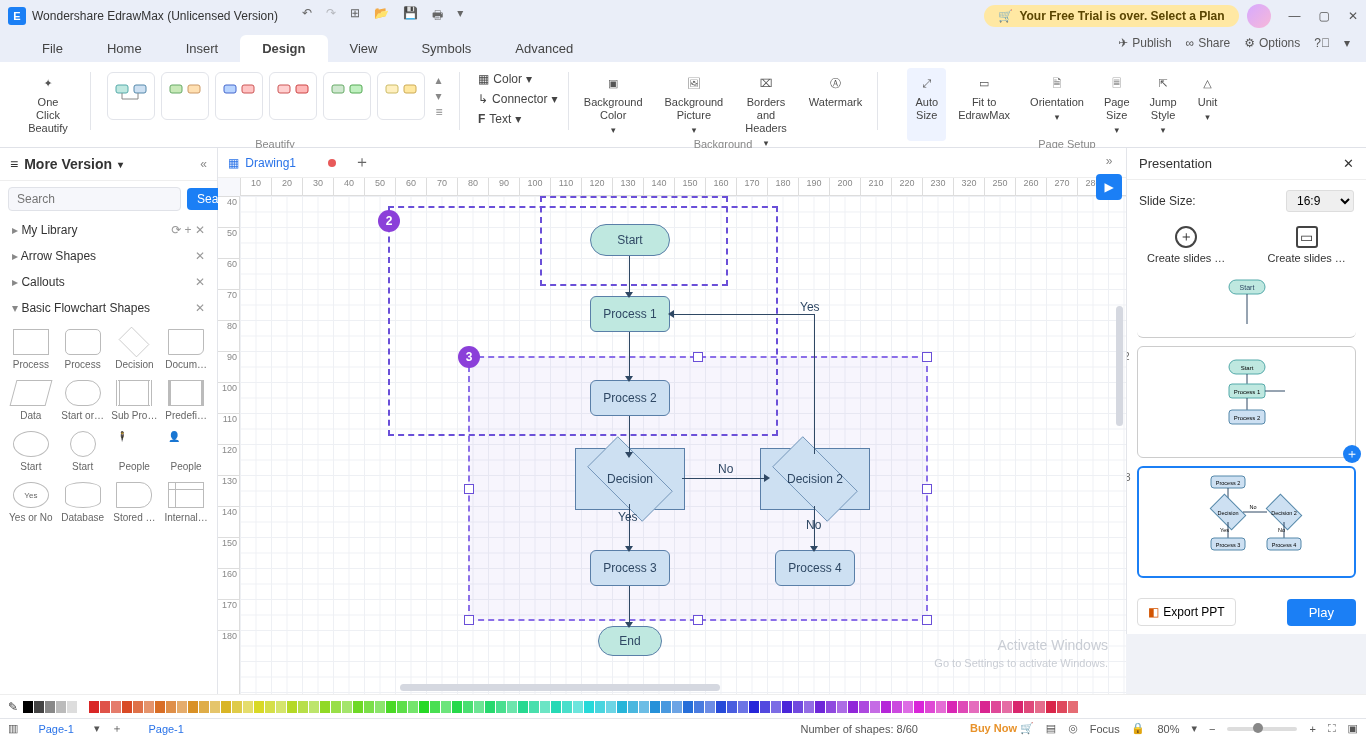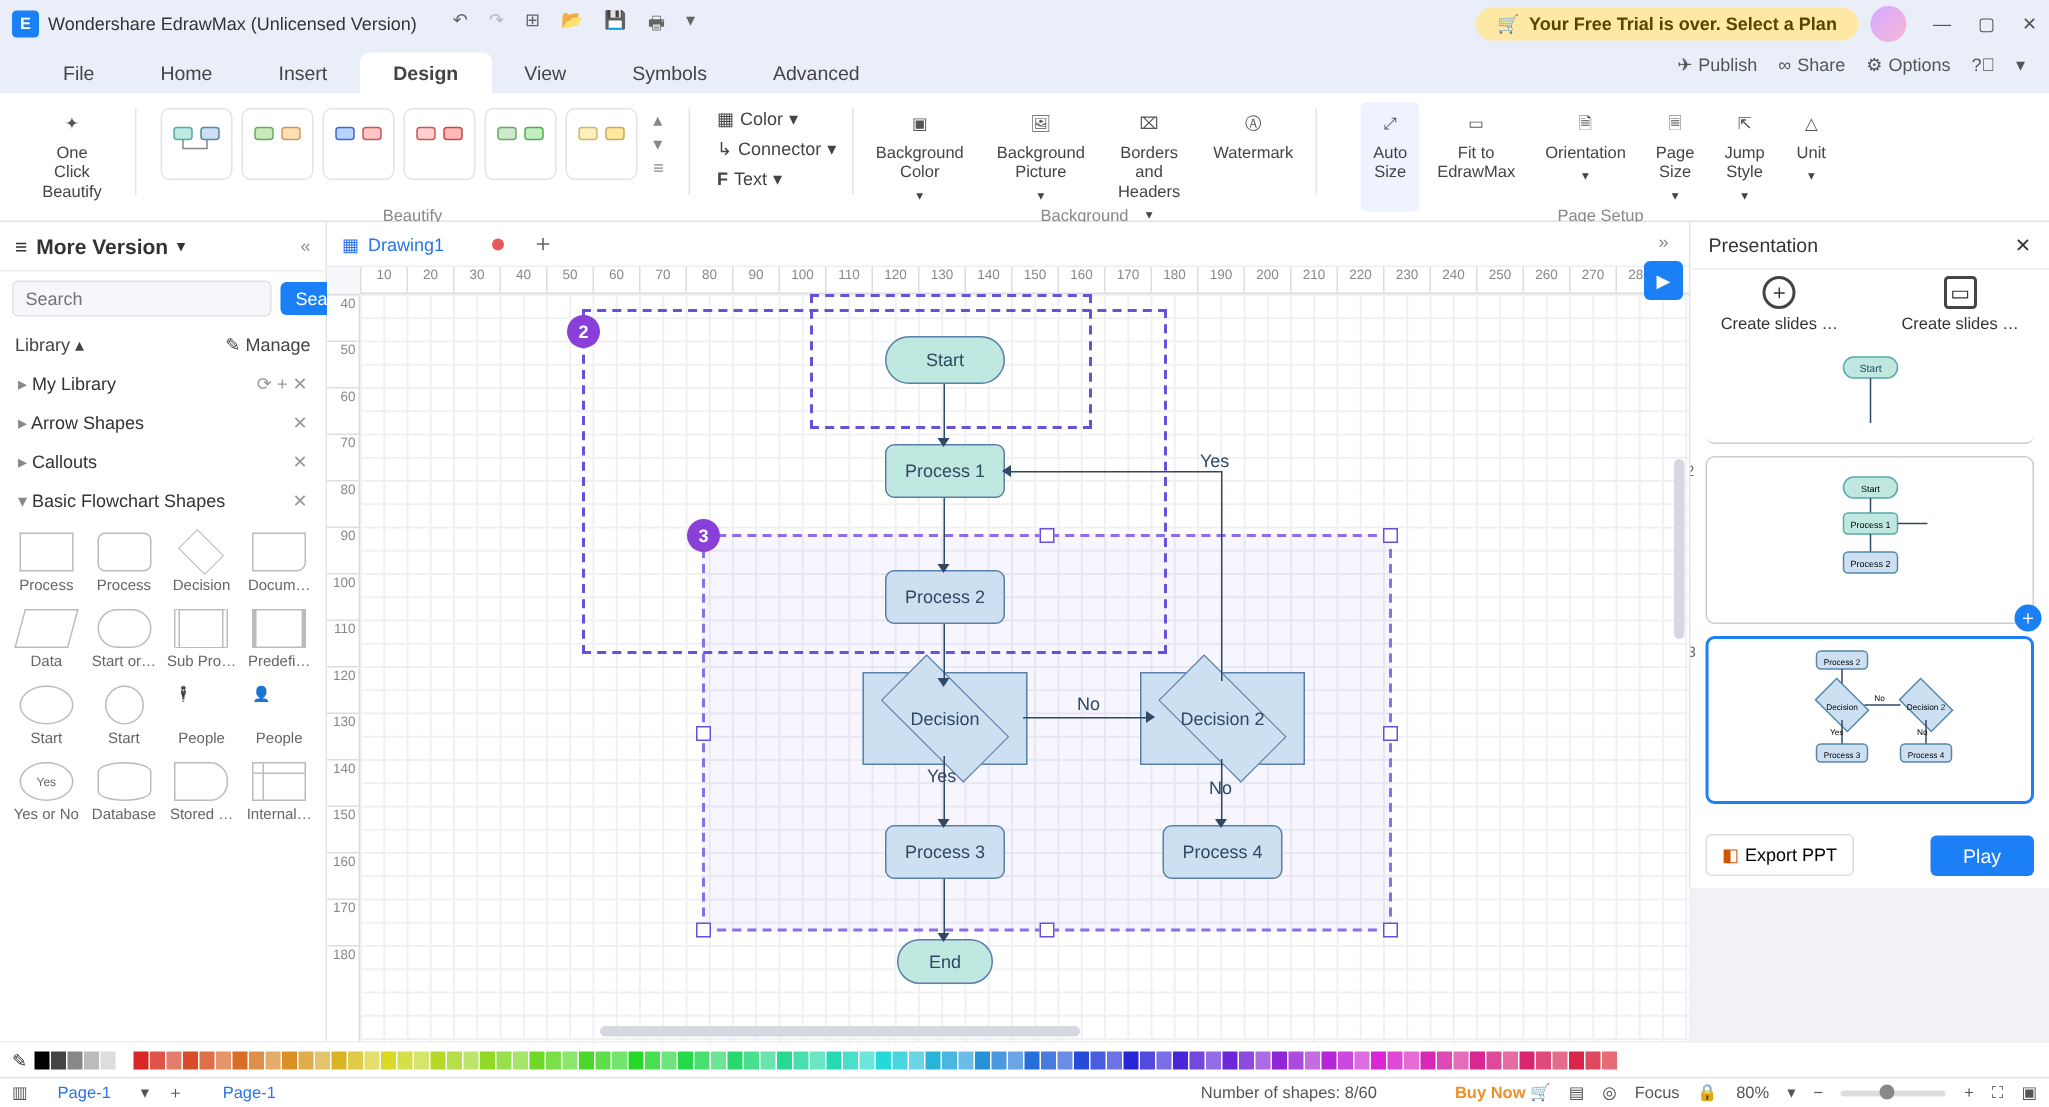--- a/index.html
+++ b/index.html
@@ -333,24 +333,20 @@
       <div class="t">
           <span class="gic">≡</span>
           <span>More Version</span>
           <span style="font-size:10px">▾</span>
         </div>
       <span class="collapse gic">«</span>
     </div>
     <div class="searchrow">
       <input placeholder="Search" style="">
       <button class="sbtn">Search</button>
-    </div>
-    <div class="librow">
-      <span><span>Library</span> <span class="gic">▴</span></span>
-      <span><span class="gic">✎</span> <span>Manage</span></span>
     </div>
     <div class="cat">
         <span><span class="arr">▸</span> <span>My Library</span></span>
         <span class="xs">⟳ + ✕</span>
       </div>
     <div class="cat">
         <span><span class="arr">▸</span> <span>Arrow Shapes</span></span>
         <span class="xs">✕</span>
       </div>
     <div class="cat">
@@ -458,21 +454,21 @@
         <span>140</span>
         <span>150</span>
         <span>160</span>
         <span>170</span>
         <span>180</span>
         <span>190</span>
         <span>200</span>
         <span>210</span>
         <span>220</span>
         <span>230</span>
-        <span>240</span>
+        <span>320</span>
         <span>250</span>
         <span>260</span>
         <span>270</span>
         <span>280</span>
       </div>
     <div class="stage">
       <div class="ruler-v" id="rulerV">
           <span>40</span>
           <span>50</span>
           <span>60</span>
@@ -555,34 +551,42 @@
           <div class="arrowdown" style="left:570px;top:350px"></div>
         <div class="edge-label" style="left:566px;top:322px">No</div>
 
         <div class="line" style="left:574px;top:118px;width:1px;height:140px"></div>
         <div class="line" style="left:430px;top:118px;height:1px;width:144px"></div>
         <div class="arrowleft" style="left:428px;top:114px"></div>
         <div class="edge-label" style="left:560px;top:104px">Yes</div>
 
         <div class="scrollthumb"></div>
         <div class="scrollthumb-h"></div>
+        <div class="wm">
+            <div>Activate Windows</div>
+            <div style="font-size:11px">Go to Settings to activate Windows.</div>
+          </div>
       </div>
     </div>
   </div>
 
   <div style="position:relative">
     <div style="position:absolute;left:-30px;top:6px;display:flex;flex-direction:column;gap:6px;align-items:center">
       <span class="gic" style="color:#888">»</span>
       <div style="width:26px;height:26px;background:#1b7ff5;border-radius:4px;display:flex;align-items:center;justify-content:center;color:#fff">▶</div>
     </div>
     <div class="rightpanel">
     <div class="rp-head">
           <span>Presentation</span>
           <span class="gic">✕</span>
         </div>
+    <div class="rp-row">
+      <span>Slide Size:</span>
+      <select><option>16:9</option></select>
+    </div>
     <div class="rp-create">
       <div class="cbtn">
             <div class="cic">＋</div>
             <span>Create slides …</span>
           </div>
       <div class="cbtn">
             <div class="cic" style="border-radius:3px">▭</div>
             <span>Create slides …</span>
           </div>
     </div>

